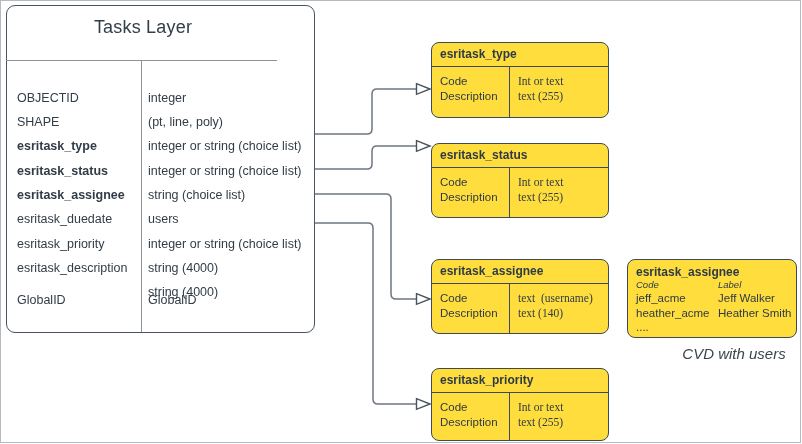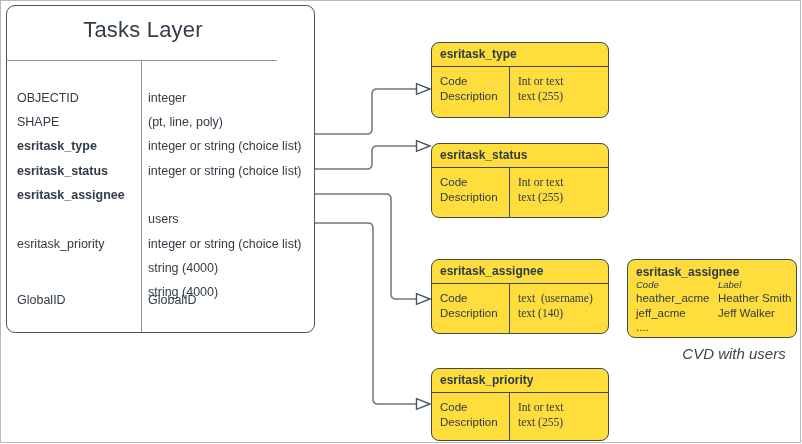--- a/index.html
+++ b/index.html
@@ -3,21 +3,21 @@
 <meta charset="utf-8">
 <style>
   html,body{margin:0;padding:0;background:#ffffff;}
   body{font-family:"Liberation Sans","DejaVu Sans",sans-serif;color:#313c47;}
   #canvas{position:relative;width:799px;height:441px;border:1px solid #b3bac0;background:#ffffff;overflow:hidden;}
 
   
   .tasks-table{position:absolute;left:5px;top:4px;width:309px;height:328px;
     border:1.5px solid #49545e;border-radius:9px;background:#ffffff;box-sizing:border-box;}
   .tasks-title{position:absolute;left:0;top:11px;width:272px;text-align:center;
-    font-size:22px;letter-spacing:.2px;color:#323e4a;}
+    font-size:18px;letter-spacing:.2px;color:#323e4a;}
   .title-divider{position:absolute;left:-1px;top:54px;width:271px;height:0;
     border-top:1.8px solid #8c939b;}
   .col-divider{position:absolute;left:134px;top:55px;bottom:0;width:0;
     border-left:1.5px solid #8c939b;}
   .trow{position:absolute;left:0;width:100%;height:24px;font-size:12.5px;line-height:24px;}
   .trow .fname{position:absolute;left:10px;white-space:nowrap;}
   .trow .ftype{position:absolute;left:141px;white-space:nowrap;}
   .trow.bold .fname{font-weight:bold;}
 
   
@@ -71,29 +71,32 @@
     <div class="trow bold" style="top:128px">
         <span class="fname">esritask_type</span>
         <span class="ftype">integer or string (choice list)</span>
       </div>
     <div class="trow bold" style="top:153px">
         <span class="fname">esritask_status</span>
         <span class="ftype">integer or string (choice list)</span>
       </div>
     <div class="trow bold" style="top:177px">
         <span class="fname">esritask_assignee</span>
+        <span class="ftype">string (choice list)</span>
       </div>
     <div class="trow" style="top:201px">
+        <span class="fname">esritask_duedate</span>
         <span class="ftype">users</span>
       </div>
     <div class="trow" style="top:226px">
         <span class="fname">esritask_priority</span>
         <span class="ftype">integer or string (choice list)</span>
       </div>
     <div class="trow" style="top:250px">
+        <span class="fname">esritask_description</span>
         <span class="ftype">string (4000)</span>
       </div>
     <div class="trow" style="top:274px">
         <span class="ftype">string (4000)</span>
       </div>
     <div class="trow" style="top:282px">
         <span class="fname">GlobalID</span>
         <span class="ftype">GlobalID</span>
       </div>
   </div>
@@ -143,26 +146,26 @@
   </div>
 
   <div class="cvd-box">
     <div class="cvd-title">esritask_assignee</div>
     <div class="cvd-grid">
       <div class="cvd-row hdr">
         <span class="c1">Code</span>
         <span class="c2">Label</span>
       </div>
       <div class="cvd-row">
+        <span class="c1">jeff_acme</span>
+        <span class="c2">Jeff Walker</span>
+      </div>
+      <div class="cvd-row">
         <span class="c1">heather_acme</span>
         <span class="c2">Heather Smith</span>
-      </div>
-      <div class="cvd-row">
-        <span class="c1">jeff_acme</span>
-        <span class="c2">Jeff Walker</span>
       </div>
       <div class="cvd-row">
         <span class="c1">....</span>
         <span class="c2"></span>
       </div>
     </div>
   </div>
   <div class="cvd-caption">CVD with users</div>
 
   <svg id="wires" viewBox="0 0 799 441" xmlns="http://www.w3.org/2000/svg">

